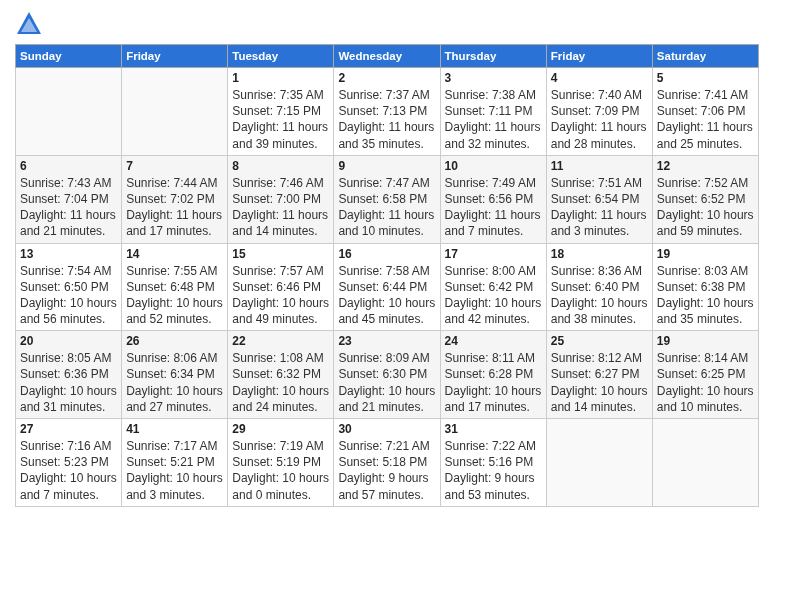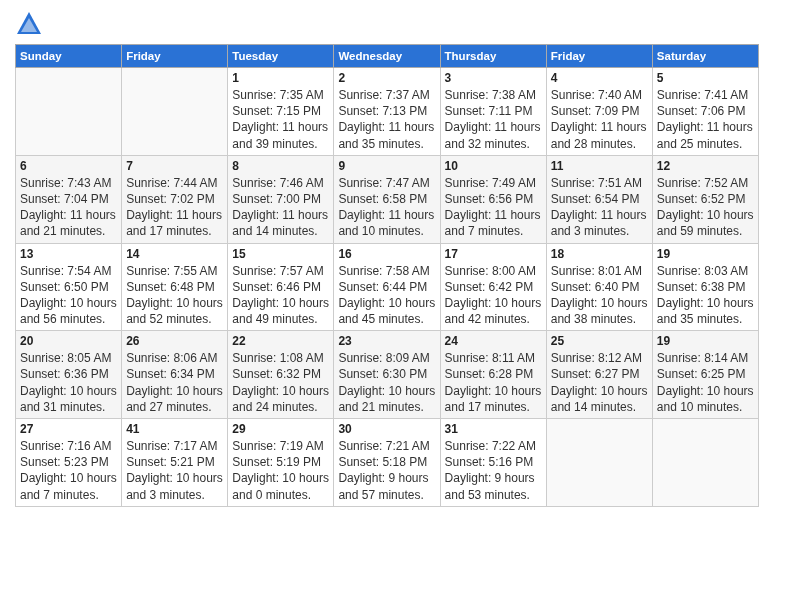--- a/index.html
+++ b/index.html
@@ -239,21 +239,21 @@
 Daylight: 10 hours and 45 minutes.</div>
           </td>
           <td>
             <span class="day-num">17</span>
             <div class="day-info">Sunrise: 8:00 AM
 Sunset: 6:42 PM
 Daylight: 10 hours and 42 minutes.</div>
           </td>
           <td>
             <span class="day-num">18</span>
-            <div class="day-info">Sunrise: 8:01 AM
+            <div class="day-info">Sunrise: 8:36 AM
 Sunset: 6:40 PM
 Daylight: 10 hours and 38 minutes.</div>
           </td>
           <td>
             <span class="day-num">19</span>
             <div class="day-info">Sunrise: 8:03 AM
 Sunset: 6:38 PM
 Daylight: 10 hours and 35 minutes.</div>
           </td>
         </tr>

